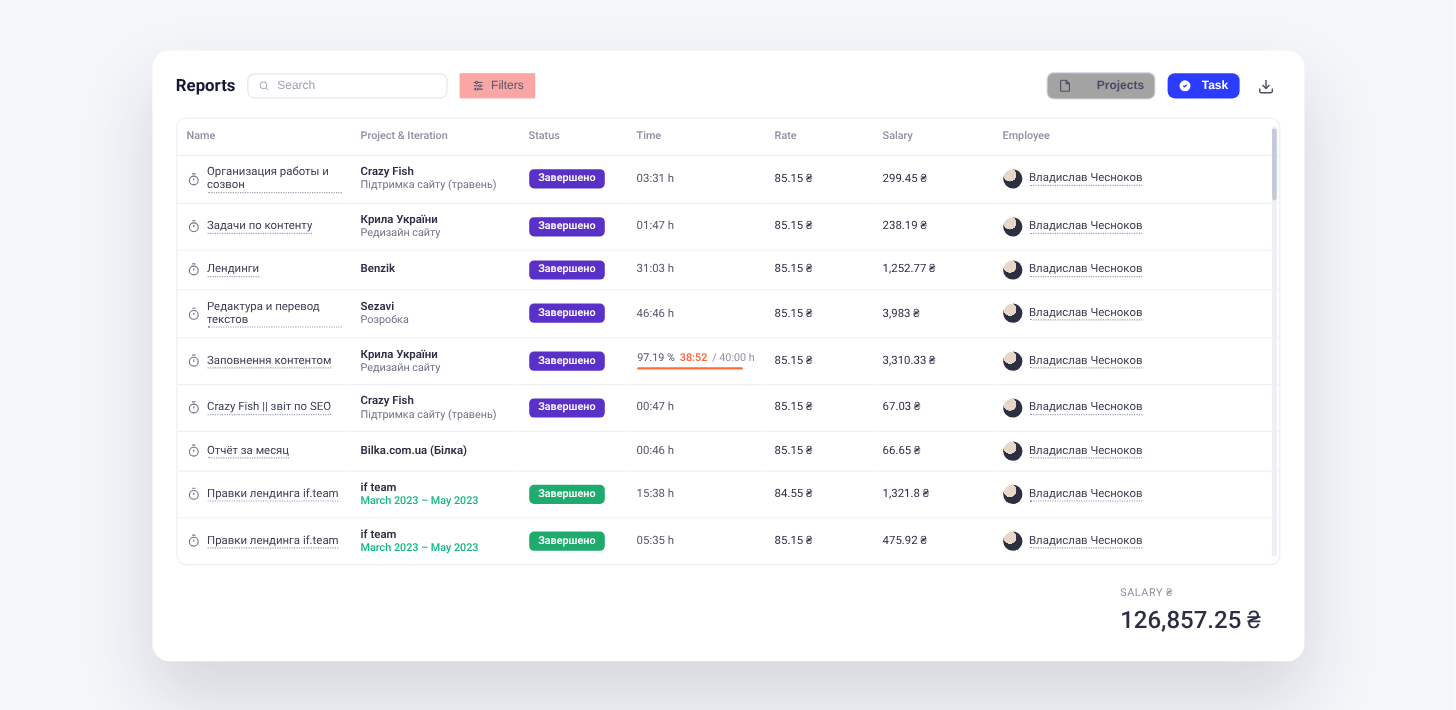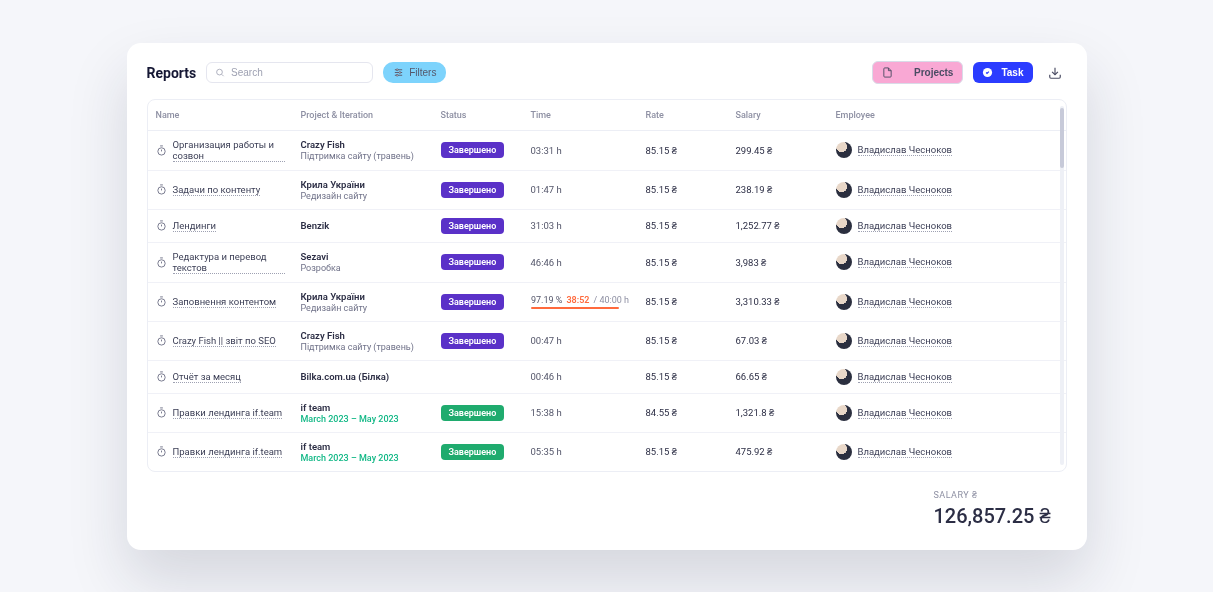--- a/index.html
+++ b/index.html
@@ -27,27 +27,27 @@
       background: #fff; border: 1px solid #e5e6ef; border-radius: 6px;
       padding: 4px 8px; min-width: 130px;
     }
     .search input {
       border: none; outline: none; font-size: 10px; width: 100%;
       color: #333; background: transparent;
     }
     .search input::placeholder { color: #9ea1b2; }
     .filters-btn {
       display: inline-flex; align-items: center; gap: 5px;
-      background: #7dd3fc; border: none; border-radius: 10px;
+      background: #fca5a5; border: none; border-radius: 0;
       padding: 5px 10px; font-size: 10px; color: #55576b; cursor: pointer;
     }
     .spacer { flex: 1; }
     .btn-outline {
       display: inline-flex; align-items: center; gap: 21px;
-      background: #f9a8d4; border: 1px solid #d9dbe8; border-radius: 6px;
+      background: #a3a3a3; border: 1px solid #d9dbe8; border-radius: 6px;
       padding: 5px 9px; font-size: 10px; color: #4a4c63; cursor: pointer; font-weight:600;
     }
     .btn-primary {
       display: inline-flex; align-items: center; gap: 8px;
       background: #2b3cff; border: none; border-radius: 6px;
       padding: 5px 9px; font-size: 10px; color: #fff; cursor: pointer; font-weight:600;
     }
     .icon-btn {
       display:inline-flex; align-items:center; justify-content:center;
       width: 24px; height:24px; border:none; background:transparent; cursor:pointer; color:#4a4c63;

